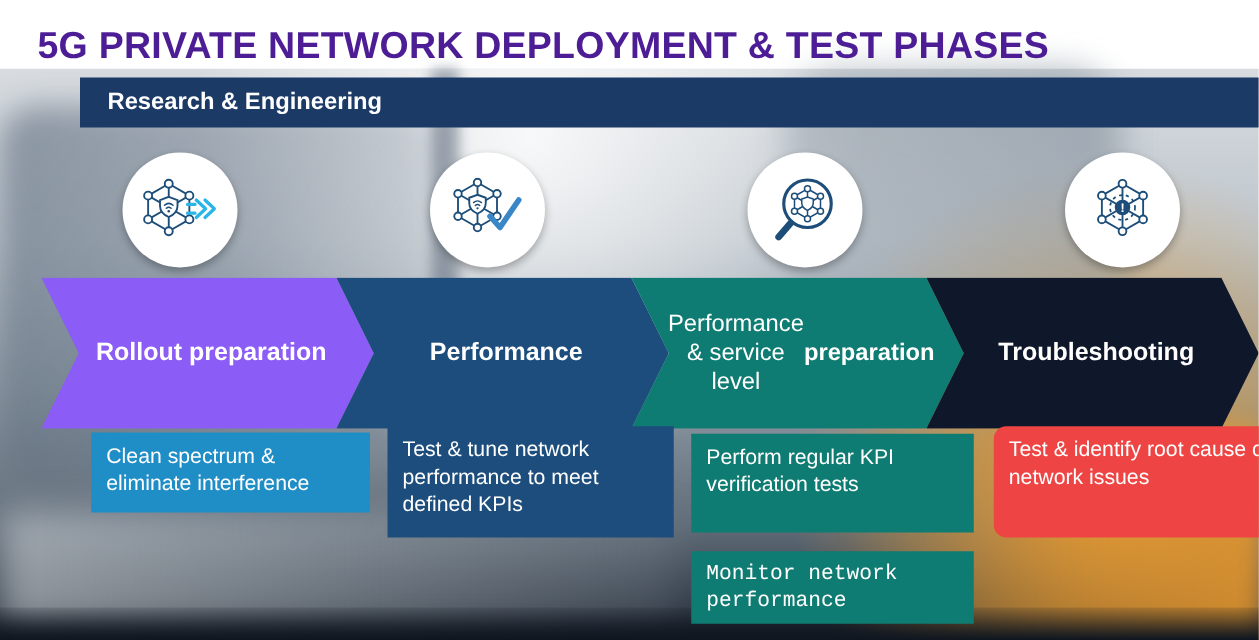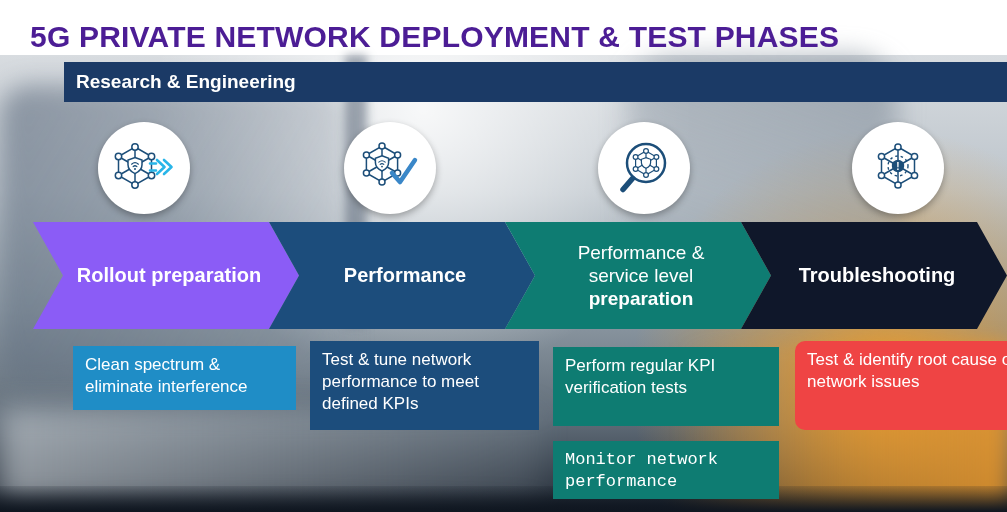--- a/index.html
+++ b/index.html
@@ -34,35 +34,35 @@
 
   
   .title {
     position:absolute; left:30px; top:20px; width:940px;
     font-size:30px; font-weight:800; letter-spacing:.2px;
     color:#4c1d95; white-space:nowrap;
   }
   .banner {
     position:absolute; left:64px; top:62px; right:0; height:40px;
     color:#fff; font-size:19px; font-weight:bold;
-    line-height:40px; padding-left:12px;
+    line-height:40px; padding-left:22px;
   }
 
   
   .circle {
     position:absolute; top:122px; width:92px; height:92px; border-radius:50%;
     background:#fff; box-shadow:0 3px 7px rgba(0,0,0,.3);
     display:flex; align-items:center; justify-content:center;
   }
   .c1{left:98px} .c2{left:344px} .c3{left:598px} .c4{left:852px}
 
   
   .chev {
-    position:absolute; top:222px; height:107px;
-    display:flex; flex-direction:column; align-items:center; justify-content:center;
+    position:absolute; top:222px; height:121px;
+    display:flex; flex-direction:row; align-items:center; justify-content:center;
     text-align:center; color:#fff; font-size:20px; font-weight:bold; line-height:1.22;
     padding:0 36px 0 42px;
     clip-path:polygon(0 0, calc(100% - 30px) 0, 100% 50%, calc(100% - 30px) 100%, 0 100%, 30px 50%);
   }
   .ch1{left:33px;  width:266px}
   .ch2{left:269px; width:266px}
   .ch3{left:505px; width:266px; font-size:19px;}
   .ch4{left:741px; width:266px}
   .w400{font-weight:400}
   .block{display:block}

